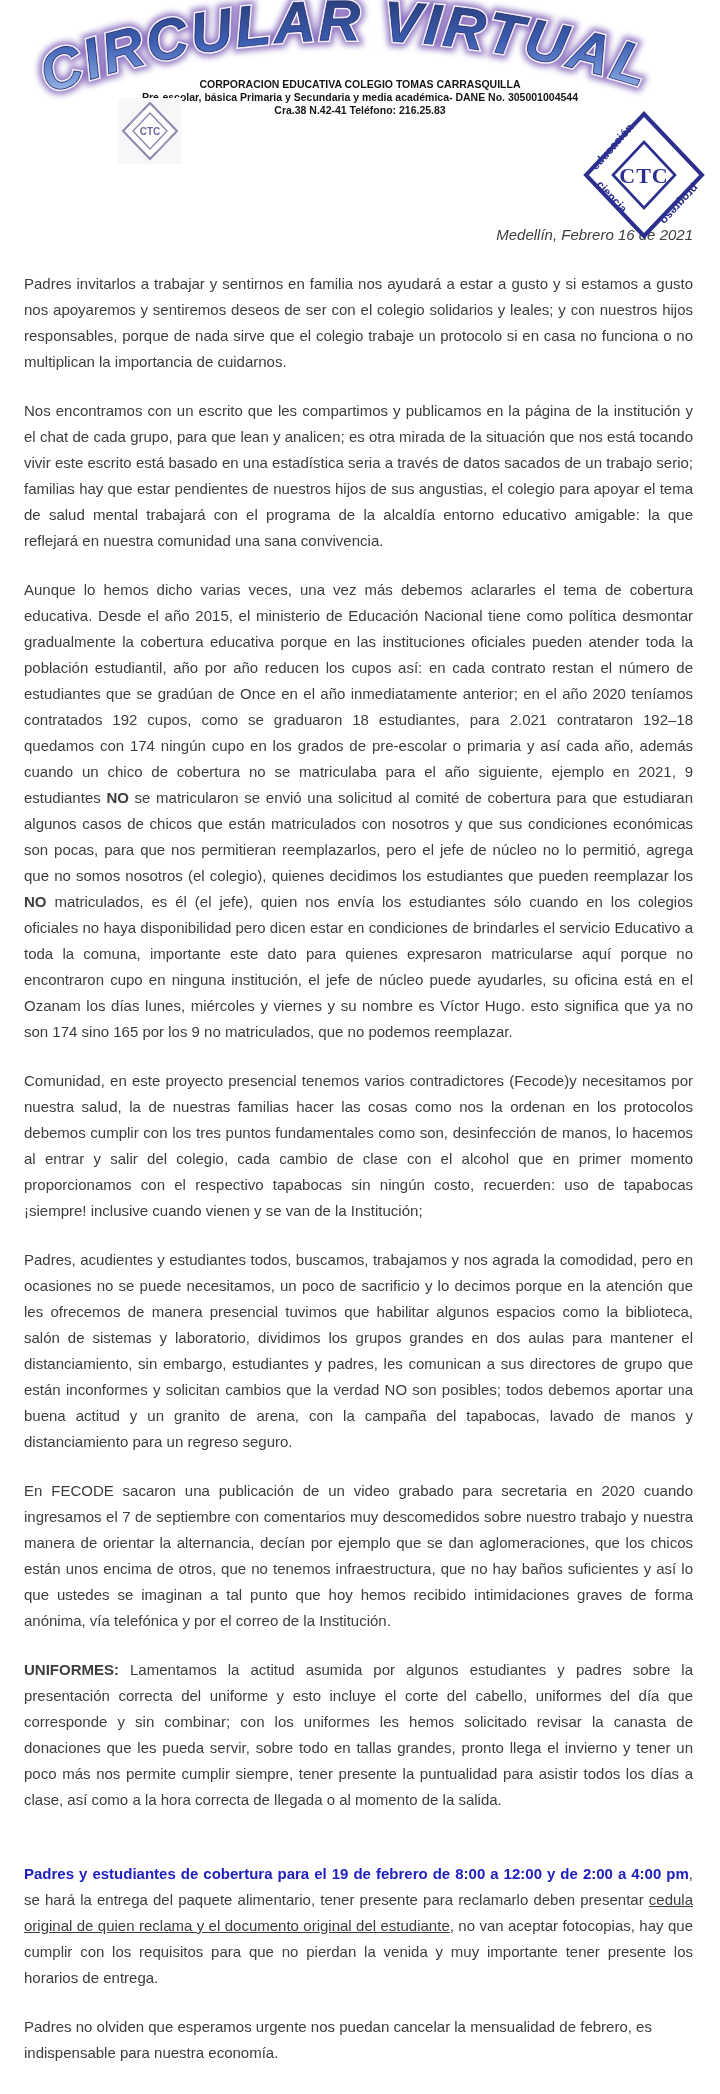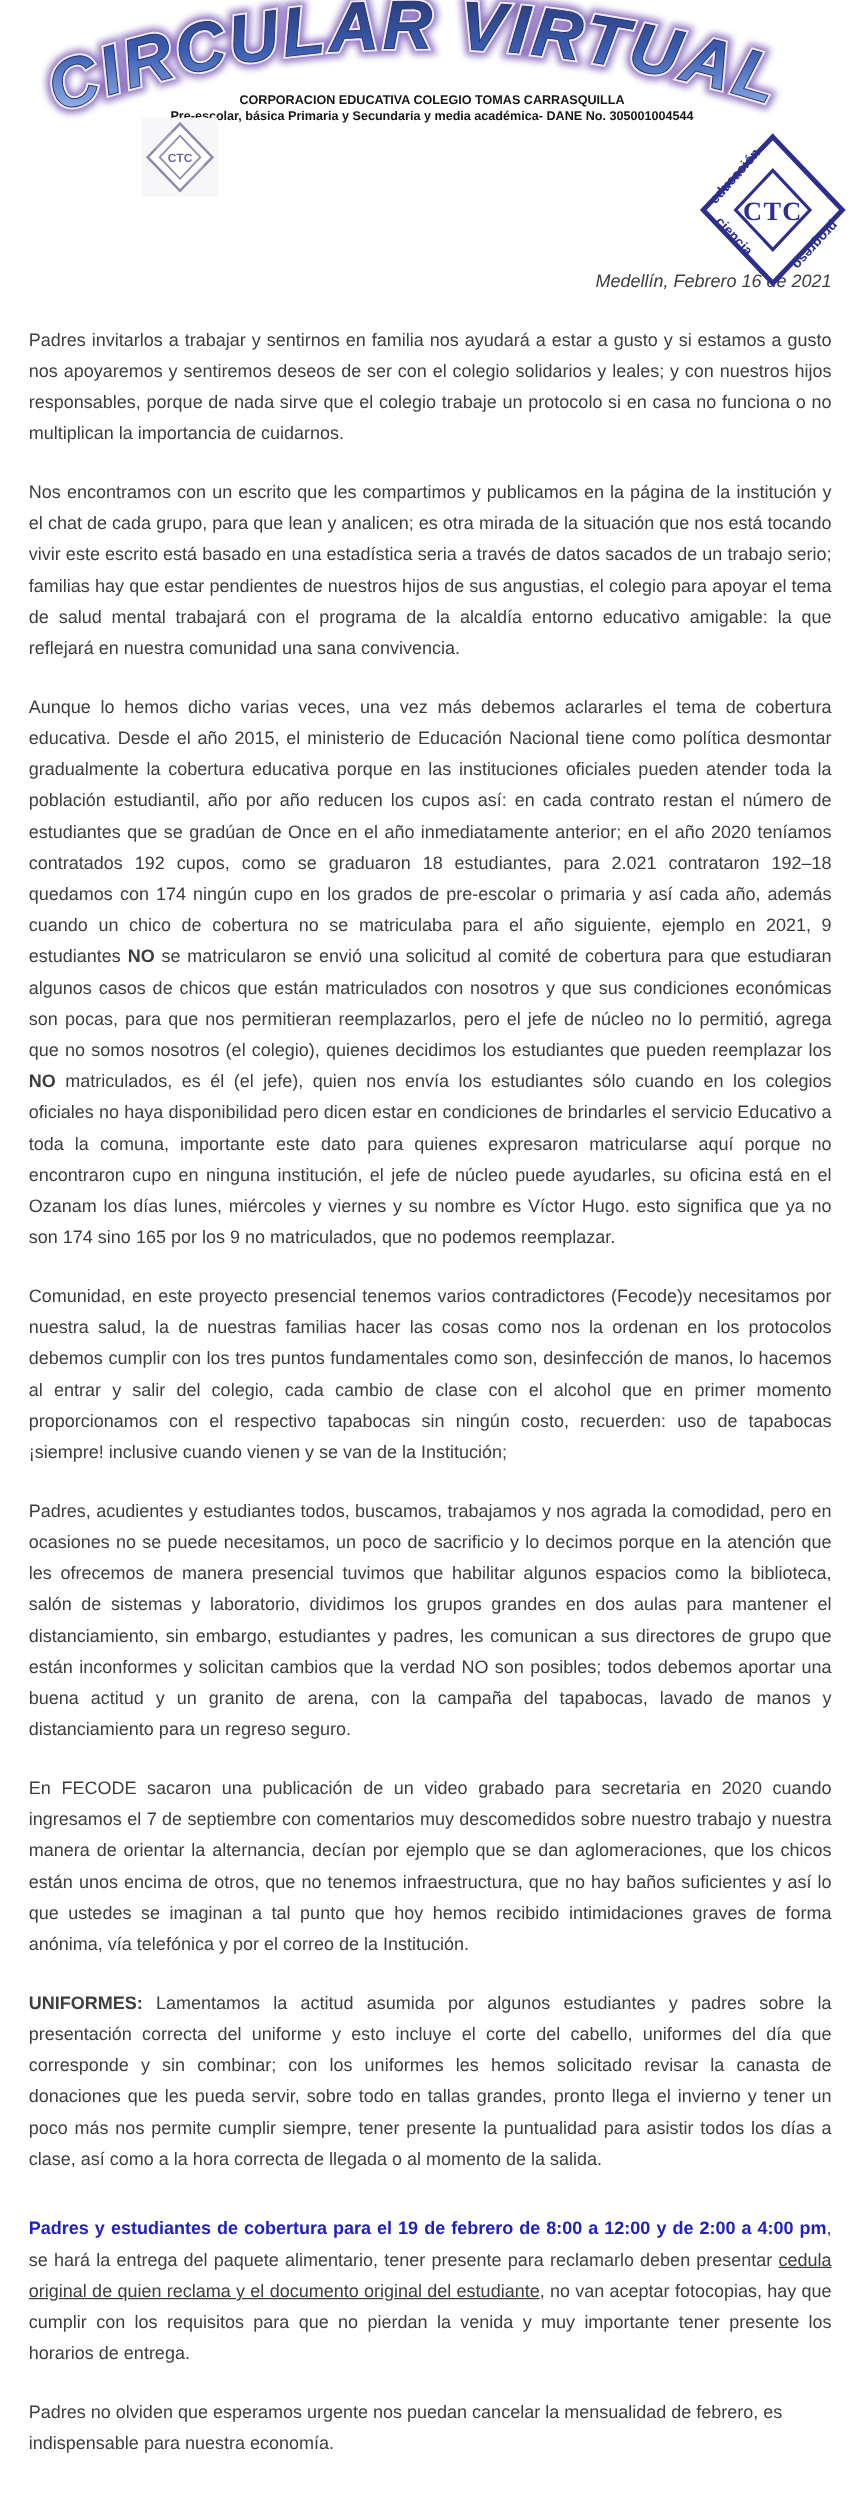--- a/index.html
+++ b/index.html
@@ -36,21 +36,21 @@
   .logo-large{position:absolute;left:581px;top:110px;width:126px;height:130px;}
   
   .content{padding:0 27px 30px 24px;}
   .content p{
     margin:0 0 23px 0;
     font-size:15px;
     line-height:26px;
     text-align:justify;
   }
   p.date{text-align:right;font-style:italic;}
-  p.extra-gap{margin-top:32px;}
+  p.extra-gap{margin-top:48px;}
   p.last{margin-bottom:18px;text-align:left;}
 </style>
 </head>
 <body>
 
 <div class="page">
 
   <div class="header">
 
     <svg class="wordart" viewBox="0 0 720 132" aria-hidden="true">
@@ -73,20 +73,21 @@
         <textPath href="#arcPath" startOffset="0">CIRCULAR VIRTUAL</textPath>
       </text>
       <text fill="url(#titleGrad)" stroke="#2a3070" stroke-width="0.8">
         <textPath href="#arcPath" startOffset="0">CIRCULAR VIRTUAL</textPath>
       </text>
     </svg>
 
     <div class="school-info">
       <div>CORPORACION EDUCATIVA COLEGIO TOMAS CARRASQUILLA</div>
       <div>Pre-escolar, básica Primaria y Secundaria y media académica- DANE No. 305001004544</div>
+      <div>Cra.38 N.42-41 Teléfono: 216.25.83</div>
     </div>
 
     <div class="logo-small">
       <svg viewBox="0 0 64 66" width="64" height="66">
         <rect x="0" y="0" width="64" height="66" fill="#f7f6f9"></rect>
         <polygon points="32,5 59,33 32,61 5,33" fill="#ffffff" stroke="#8f86ad" stroke-width="2"></polygon>
         <polygon points="32,15 49,33 32,51 15,33" fill="none" stroke="#8f86ad" stroke-width="1.4"></polygon>
         <line x1="12" y1="26" x2="26" y2="12" stroke="#b3abc9" stroke-width="1"></line>
         <line x1="38" y1="54" x2="52" y2="40" stroke="#b3abc9" stroke-width="1"></line>
         <text x="32" y="37" text-anchor="middle" font-size="10" font-weight="bold" fill="#6f68a0" font-family="Liberation Sans, sans-serif">CTC</text>

